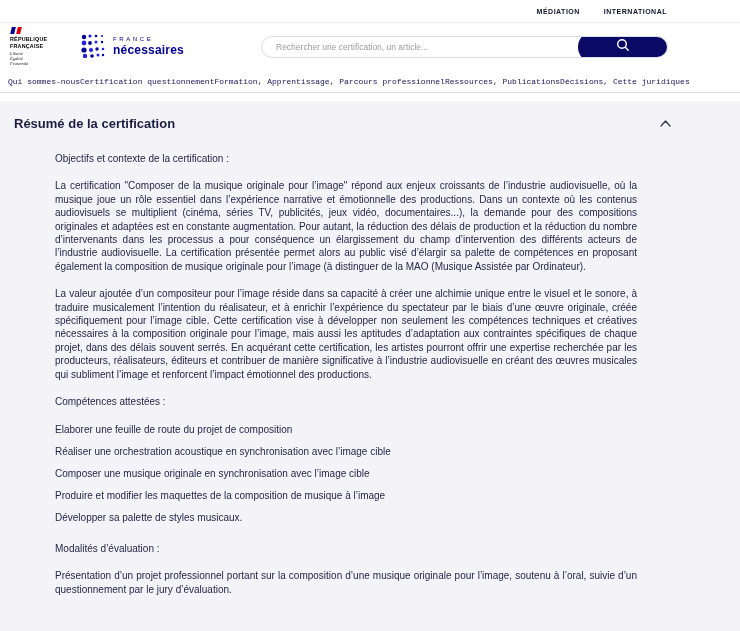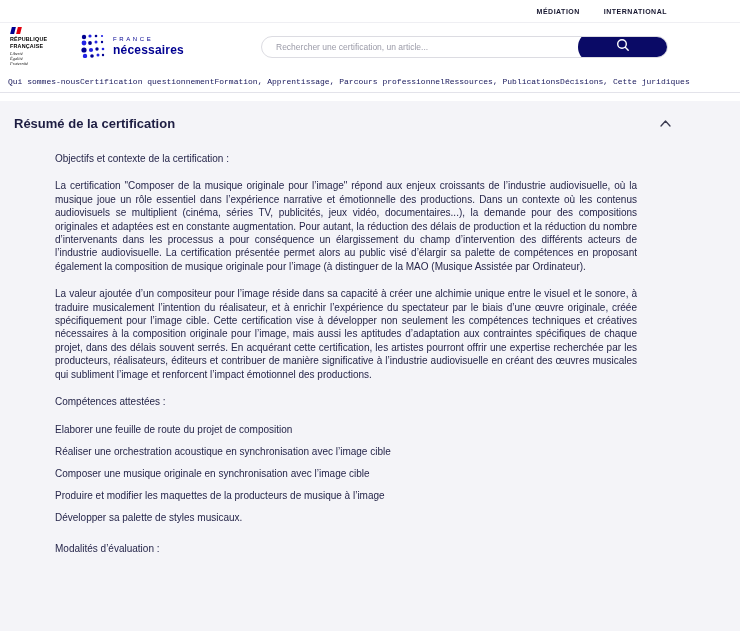--- a/index.html
+++ b/index.html
@@ -143,17 +143,18 @@
   </div>
 
   <div class="body-text">
     <p>Objectifs et contexte de la certification :</p>
     <p class="para">La certification "Composer de la musique originale pour l’image" répond aux enjeux croissants de l’industrie audiovisuelle, où la musique joue un rôle essentiel dans l’expérience narrative et émotionnelle des productions. Dans un contexte où les contenus audiovisuels se multiplient (cinéma, séries TV, publicités, jeux vidéo, documentaires...), la demande pour des compositions originales et adaptées est en constante augmentation. Pour autant, la réduction des délais de production et la réduction du nombre d’intervenants dans les processus a pour conséquence un élargissement du champ d’intervention des différents acteurs de l’industrie audiovisuelle. La certification présentée permet alors au public visé d’élargir sa palette de compétences en proposant également la composition de musique originale pour l’image (à distinguer de la MAO (Musique Assistée par Ordinateur).</p>
     <p class="para">La valeur ajoutée d’un compositeur pour l’image réside dans sa capacité à créer une alchimie unique entre le visuel et le sonore, à traduire musicalement l’intention du réalisateur, et à enrichir l’expérience du spectateur par le biais d’une œuvre originale, créée spécifiquement pour l’image cible. Cette certification vise à développer non seulement les compétences techniques et créatives nécessaires à la composition originale pour l’image, mais aussi les aptitudes d’adaptation aux contraintes spécifiques de chaque projet, dans des délais souvent serrés. En acquérant cette certification, les artistes pourront offrir une expertise recherchée par les producteurs, réalisateurs, éditeurs et contribuer de manière significative à l’industrie audiovisuelle en créant des œuvres musicales qui subliment l’image et renforcent l’impact émotionnel des productions.</p>
     <p>Compétences attestées :</p>
     <p class="list-item">Elaborer une feuille de route du projet de composition</p>
     <p class="list-item">Réaliser une orchestration acoustique en synchronisation avec l’image cible</p>
     <p class="list-item">Composer une musique originale en synchronisation avec l’image cible</p>
-    <p class="list-item">Produire et modifier les maquettes de la producteurs de musique à l’image</p>
+    <p class="list-item">Produire et modifier les maquettes de la composition de musique à l’image</p>
     <p class="list-item">Développer sa palette de styles musicaux.</p>
     <p class="heading-gap">Modalités d’évaluation :</p>
+    <p class="para">Présentation d’un projet professionnel portant sur la composition d’une musique originale pour l’image, soutenu à l’oral, suivie d’un questionnement par le jury d’évaluation.</p>
   </div>
 </div>
 
 </body></html>

